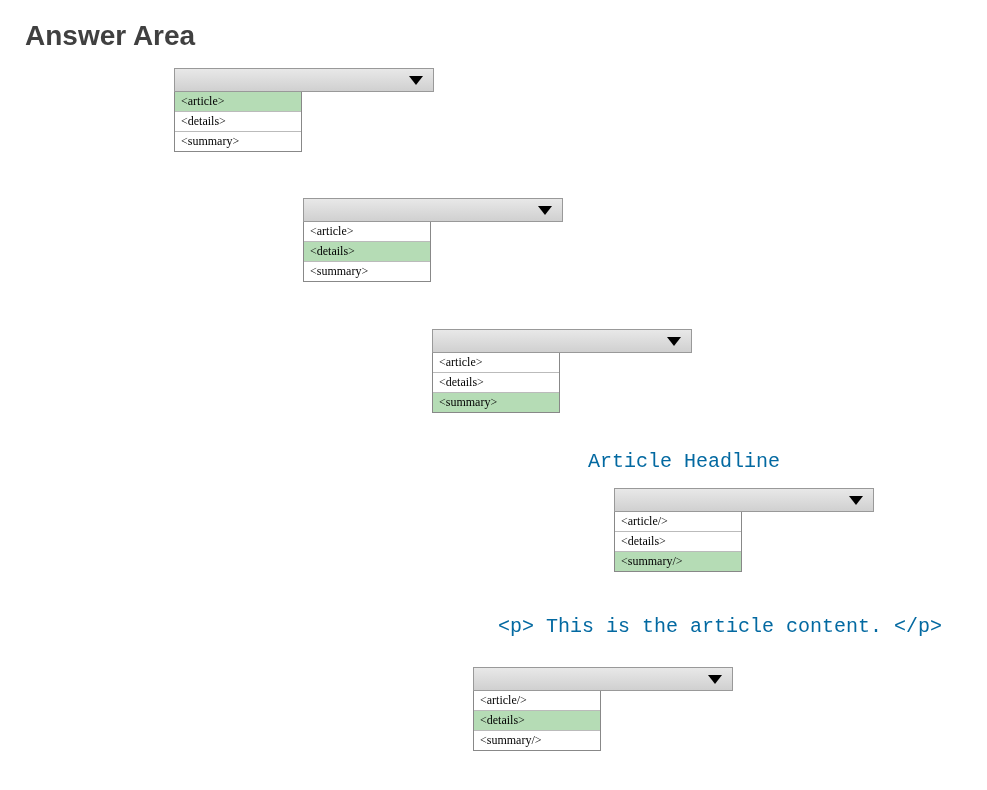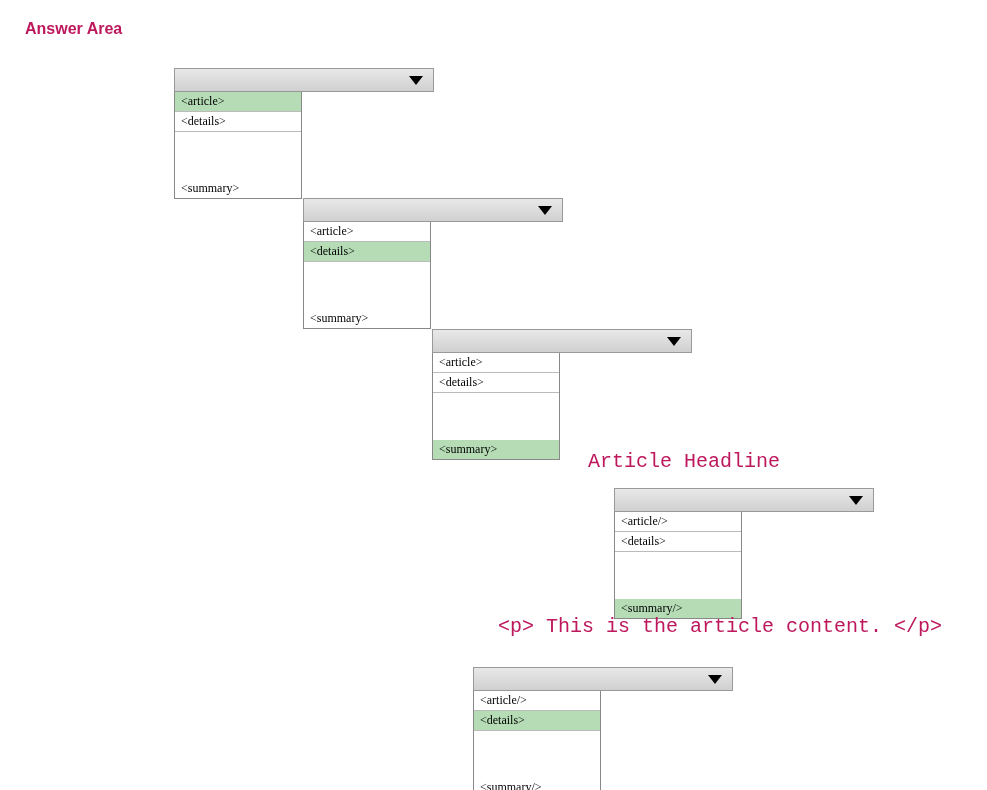--- a/index.html
+++ b/index.html
@@ -8,23 +8,23 @@
       padding: 0;
     }
     body {
       font-family: Arial, sans-serif;
       background: #ffffff;
       width: 987px;
       height: 790px;
       padding: 20px;
     }
     .page-title {
-      font-size: 16px;
+      font-size: 28px;
       font-weight: bold;
-      color: #be185d;
+      color: #404040;
       margin-bottom: 30px;
       margin-left: 5px;
     }
     .block {
       position: absolute;
     }
     .dropdown-bar {
       background: #d9d9d9;
       background: linear-gradient(to bottom, #e8e8e8, #d0d0d0);
       border: 1px solid #999;
@@ -50,29 +50,28 @@
     }
     .option-item {
       font-family: "Times New Roman", serif;
       font-size: 12px;
       padding: 2px 6px;
       border-bottom: 1px solid #bbb;
       background: #ffffff;
     }
     .option-item:last-child {
       border-bottom: none;
-      margin-top: 47px;
     }
     .option-item.selected {
       background: #b5dcb5;
     }
     .mono-text {
       font-family: "Courier New", monospace;
       font-size: 20px;
-      color: #be185d;
+      color: #0369a1;
       position: absolute;
     }
 
     
     #block1 { left: 174px; top: 68px; }
     #block1 .dropdown-bar { width: 260px; }
 
     #block2 { left: 303px; top: 198px; }
     #block2 .dropdown-bar { width: 260px; }
 

